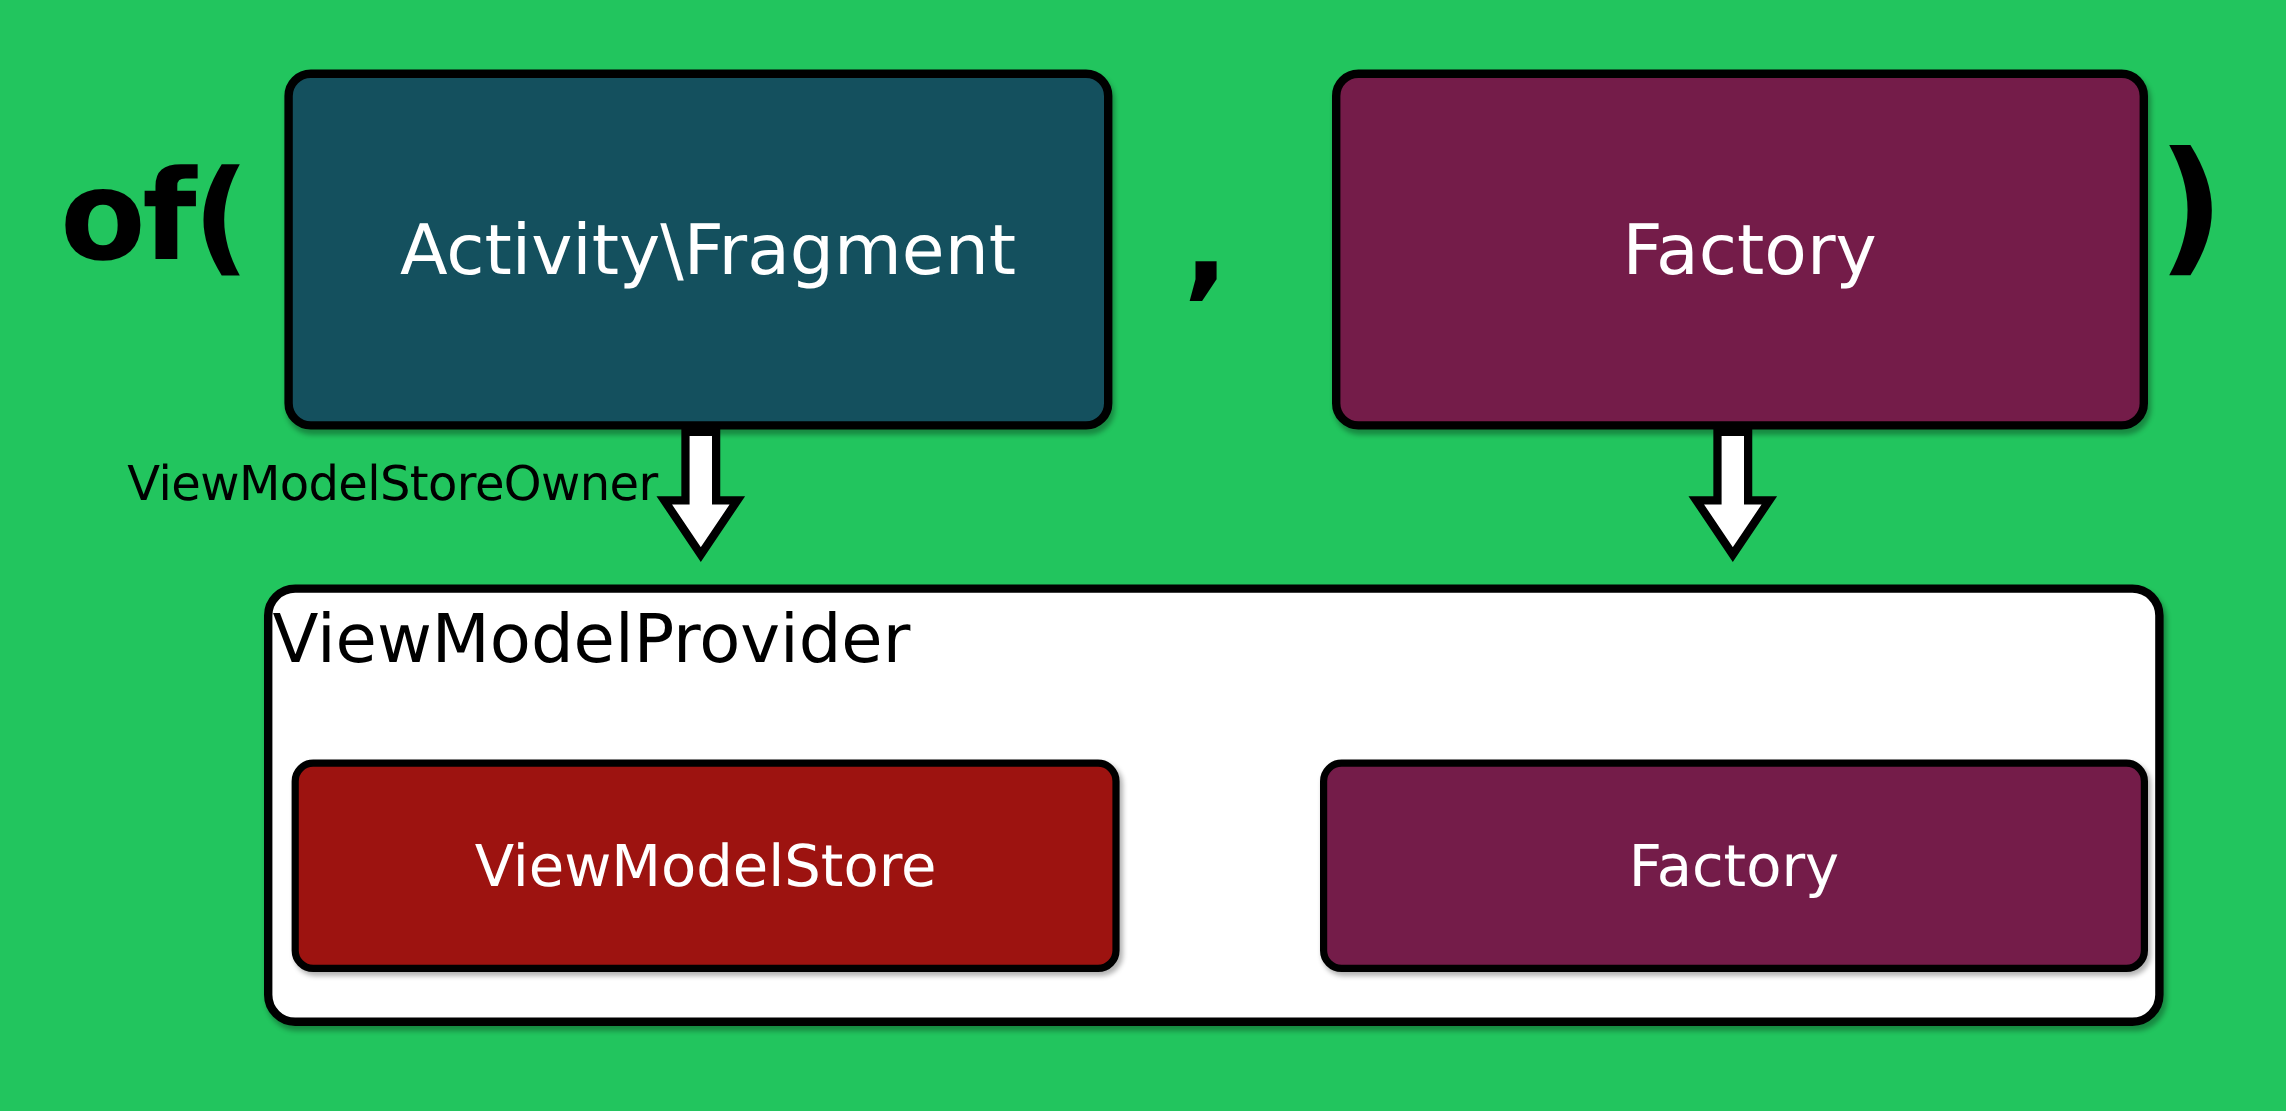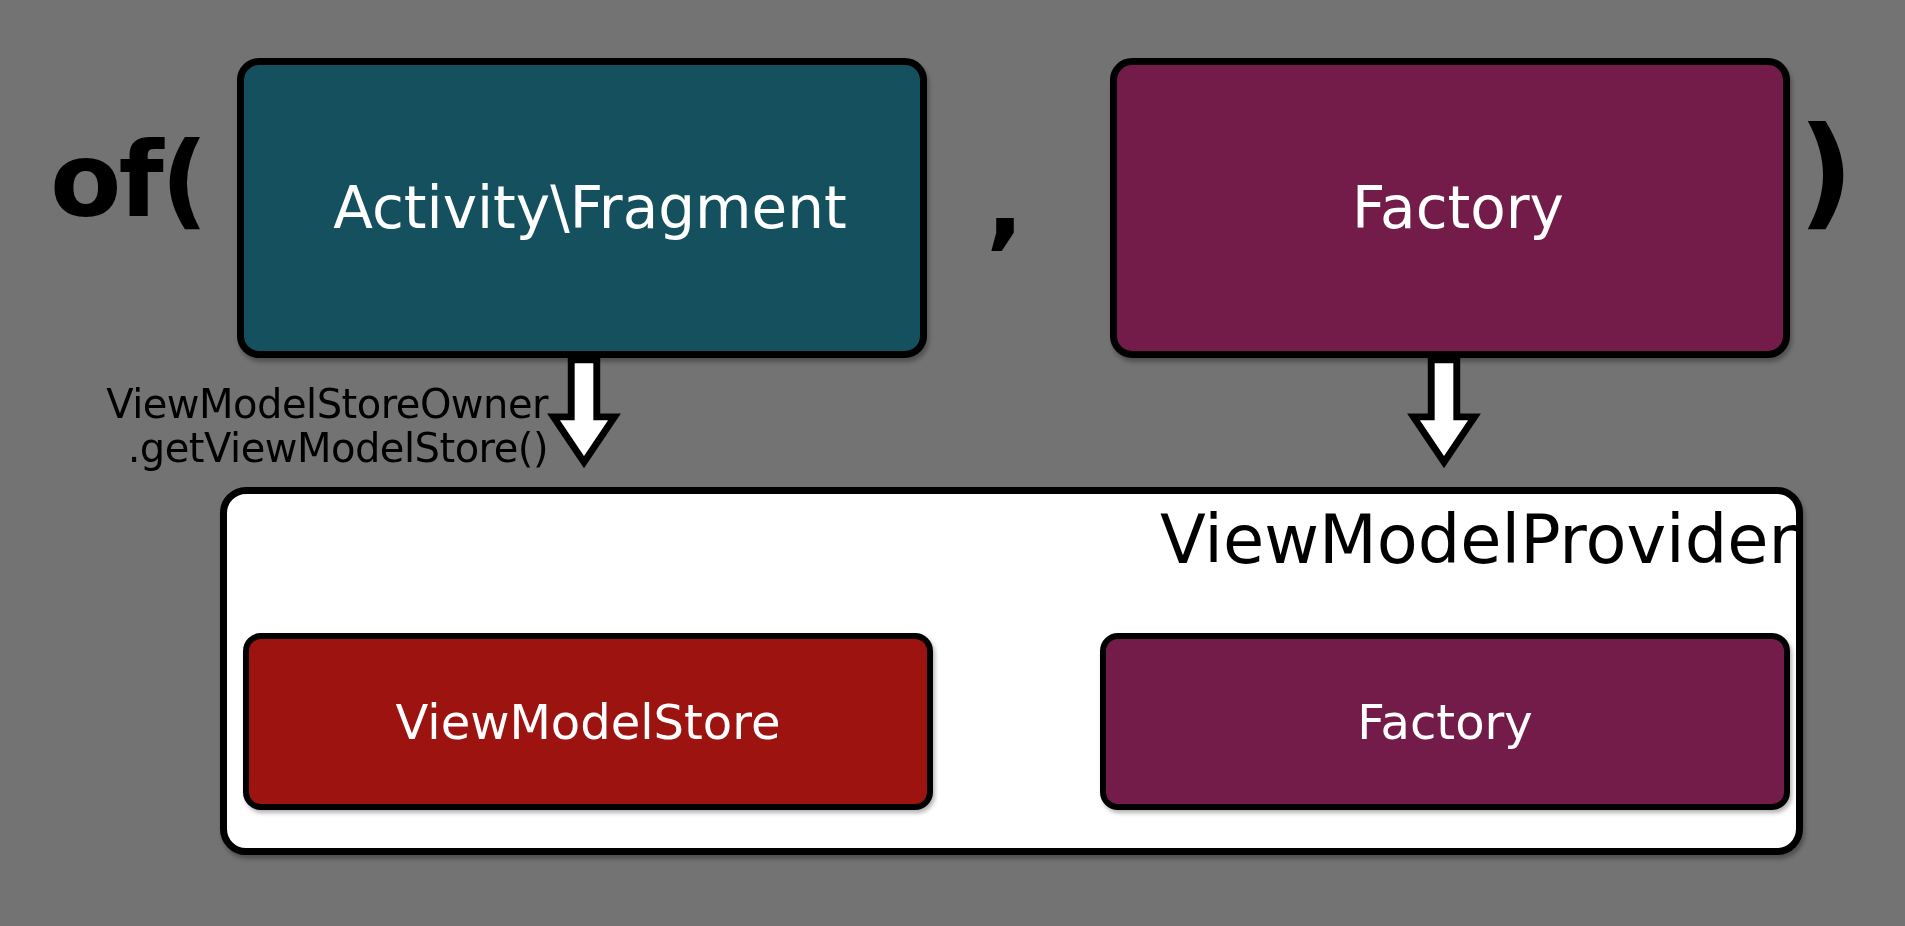--- a/index.html
+++ b/index.html
@@ -1,19 +1,19 @@
 <!DOCTYPE html>
 <html><head>
 <meta charset="utf-8">
 <style>
   html,body{margin:0;padding:0;background:#fff;}
   .stage{
     position:relative;
     width:1905px;height:926px;
-    background:#737373;
+    background:#22c55e;
     font-family:"DejaVu Sans", sans-serif;
     color:#000;
     overflow:hidden;
   }
   
   .expr{position:absolute;color:#000;}
   .of{left:50px;top:122px;font-size:104px;font-weight:600;letter-spacing:-3px;line-height:1.12;}
   .comma{left:955px;top:148px;width:100px;text-align:center;font-size:100px;font-weight:700;line-height:1.1;}
   .paren-close{left:1798px;top:104px;font-size:122px;font-weight:600;line-height:1.1;}
   
@@ -42,21 +42,21 @@
   .arrow-2{left:1404px;top:356px;}
   
   .provider{
     position:absolute;left:220px;top:487px;width:1583px;height:368px;
     background:#fff;border:7px solid #000;border-radius:26px;
     box-sizing:border-box;
     box-shadow:2px 4px 4px rgba(0,0,0,0.30);
   }
   .provider-title{
     position:absolute;left:0;top:6px;width:100%;
-    text-align:right;font-size:67px;font-weight:500;line-height:1.2;
+    text-align:left;font-size:56px;font-weight:500;line-height:1.2;
     color:#000;white-space:nowrap;
   }
   .innerbox{
     position:absolute;top:139px;height:177px;
     border:6px solid #000;border-radius:18px;
     box-sizing:border-box;
     display:flex;align-items:center;justify-content:center;
     box-shadow:2px 3px 4px rgba(0,0,0,0.30);
   }
   .innerbox .boxlabel{color:#fff;font-size:48px;font-weight:500;white-space:nowrap;}
@@ -77,21 +77,20 @@
   <div class="expr comma">,</div>
 
   <div class="argbox factory-arg-box" style="background-color: rgb(116, 28, 73);">
     <span class="boxlabel">Factory</span>
   </div>
 
   <div class="expr paren-close">)</div>
 
   <div class="annotation">
     <div>ViewModelStoreOwner</div>
-    <div>.getViewModelStore()</div>
   </div>
 
   <svg class="arrow arrow-1" viewBox="0 0 80 116" xmlns="http://www.w3.org/2000/svg">
     <path d="M27,4 L53,4 L53,62 L71,62 L40,108 L9,62 L27,62 Z" fill="#ffffff" stroke="#000000" stroke-width="7" stroke-linejoin="miter"></path>
   </svg>
   <svg class="arrow arrow-2" viewBox="0 0 80 116" xmlns="http://www.w3.org/2000/svg">
     <path d="M27,4 L53,4 L53,62 L71,62 L40,108 L9,62 L27,62 Z" fill="#ffffff" stroke="#000000" stroke-width="7" stroke-linejoin="miter"></path>
   </svg>
 
   <div class="provider">

